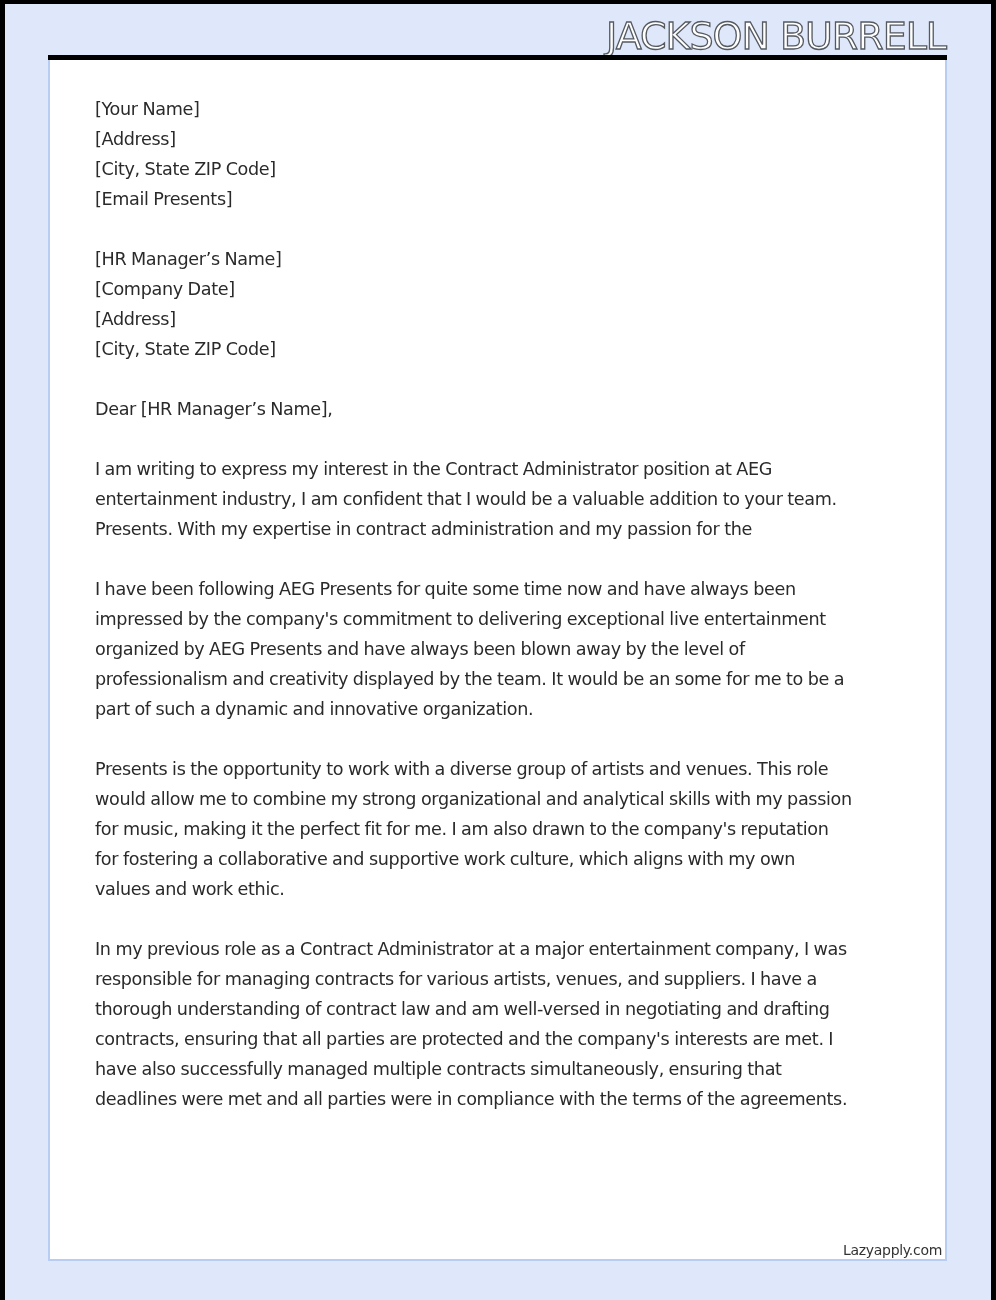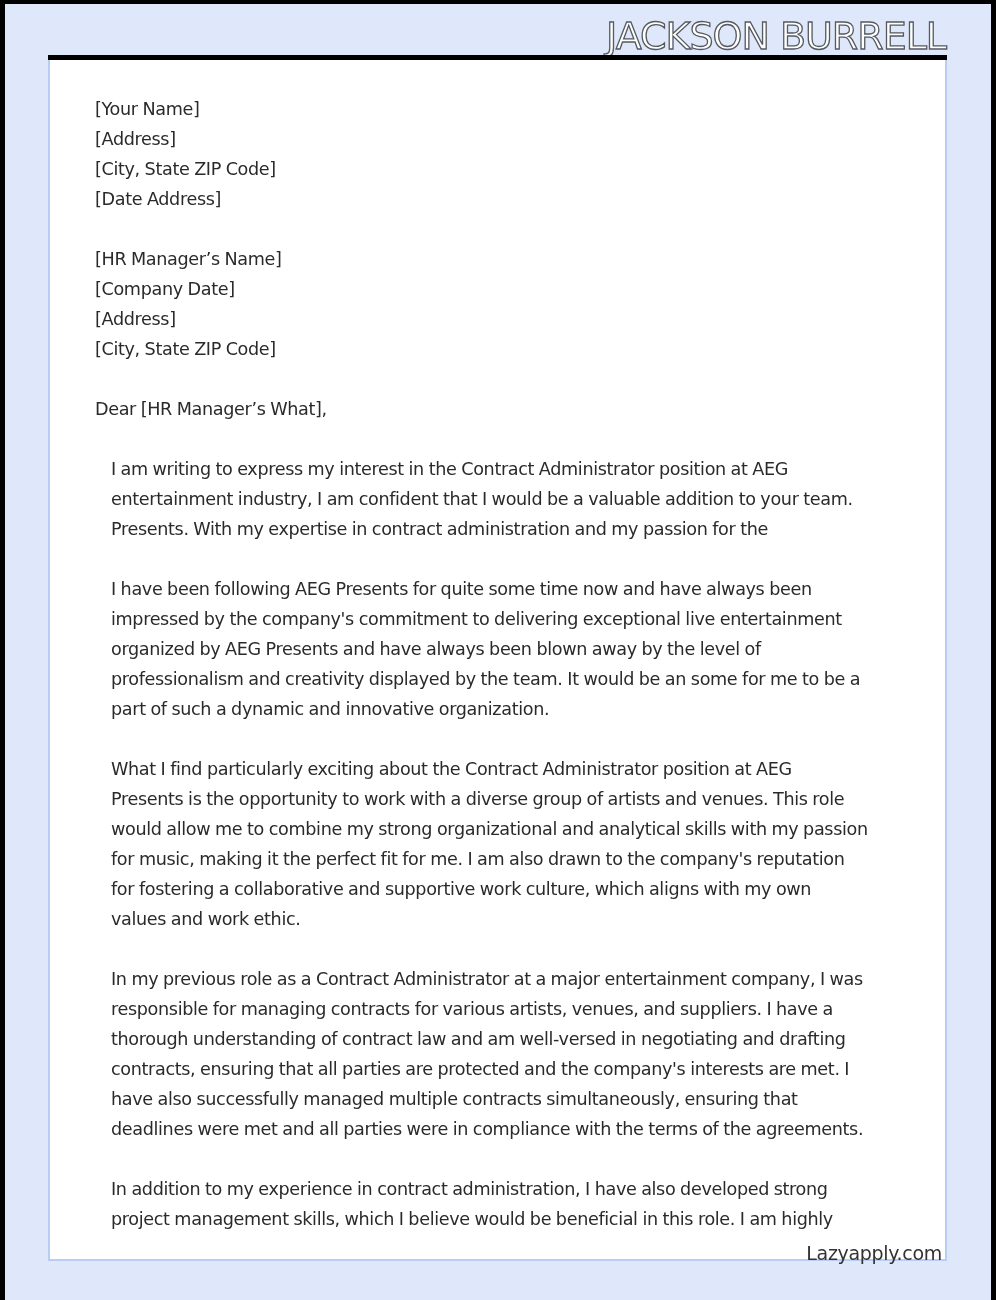--- a/index.html
+++ b/index.html
@@ -37,86 +37,81 @@
   }
   .letter {
     position: absolute; left: 95px; top: 94px; width: 800px;
     font-family: "DejaVu Sans", sans-serif;
     font-size: 17.6px; line-height: 30px; color: #2a2a2a;
     letter-spacing: -0.35px;
     word-spacing: -0.5px;
   }
   .letter .line { display: block; white-space: nowrap; }
   .letter .gap { display: block; height: 30px; }
-  .letter p { margin: 0 0 30px 16px; }
+  .letter p { margin: 0 0 30px 0; }
   .watermark {
     position: absolute; right: 54px; top: 1242px;
     font-family: "DejaVu Sans", sans-serif;
-    font-size: 19px; color: #333; background: transparent;
+    font-size: 14px; color: #333; background: transparent;
     letter-spacing: -0.3px;
   }
 </style>
 </head>
 <body>
 
 <div class="canvas">
   <div class="name-header">JACKSON BURRELL</div>
   <div class="page"></div>
   <div class="top-rule"></div>
 </div>
 
 <div class="letter">
   <div>
     <span class="line">[Your Name]</span>
     <span class="line">[Address]</span>
     <span class="line">[City, State ZIP Code]</span>
-    <span class="line">[Date Address]</span>
+    <span class="line">[Email Presents]</span>
   </div>
   <span class="gap"></span>
   <div>
     <span class="line">[HR Manager’s Name]</span>
     <span class="line">[Company Date]</span>
     <span class="line">[Address]</span>
     <span class="line">[City, State ZIP Code]</span>
   </div>
   <span class="gap"></span>
-  <span class="line">Dear [HR Manager’s What],</span>
+  <span class="line">Dear [HR Manager’s Name],</span>
   <span class="gap"></span>
 
   <p>
     <span class="line">I am writing to express my interest in the Contract Administrator position at AEG</span>
     <span class="line">entertainment industry, I am confident that I would be a valuable addition to your team.</span>
     <span class="line">Presents. With my expertise in contract administration and my passion for the</span>
   </p>
 
   <p>
     <span class="line">I have been following AEG Presents for quite some time now and have always been</span>
     <span class="line">impressed by the company's commitment to delivering exceptional live entertainment</span>
     <span class="line">organized by AEG Presents and have always been blown away by the level of</span>
     <span class="line">professionalism and creativity displayed by the team. It would be an some for me to be a</span>
     <span class="line">part of such a dynamic and innovative organization.</span>
   </p>
 
   <p>
-    <span class="line">What I find particularly exciting about the Contract Administrator position at AEG</span>
     <span class="line">Presents is the opportunity to work with a diverse group of artists and venues. This role</span>
     <span class="line">would allow me to combine my strong organizational and analytical skills with my passion</span>
     <span class="line">for music, making it the perfect fit for me. I am also drawn to the company's reputation</span>
     <span class="line">for fostering a collaborative and supportive work culture, which aligns with my own</span>
     <span class="line">values and work ethic.</span>
   </p>
 
   <p>
     <span class="line">In my previous role as a Contract Administrator at a major entertainment company, I was</span>
     <span class="line">responsible for managing contracts for various artists, venues, and suppliers. I have a</span>
     <span class="line">thorough understanding of contract law and am well-versed in negotiating and drafting</span>
     <span class="line">contracts, ensuring that all parties are protected and the company's interests are met. I</span>
     <span class="line">have also successfully managed multiple contracts simultaneously, ensuring that</span>
     <span class="line">deadlines were met and all parties were in compliance with the terms of the agreements.</span>
   </p>
 
-  <p>
-    <span class="line">In addition to my experience in contract administration, I have also developed strong</span>
-    <span class="line">project management skills, which I believe would be beneficial in this role. I am highly</span>
-  </p>
 </div>
 
 <div class="watermark">Lazyapply.com</div>
 
 </body></html>

